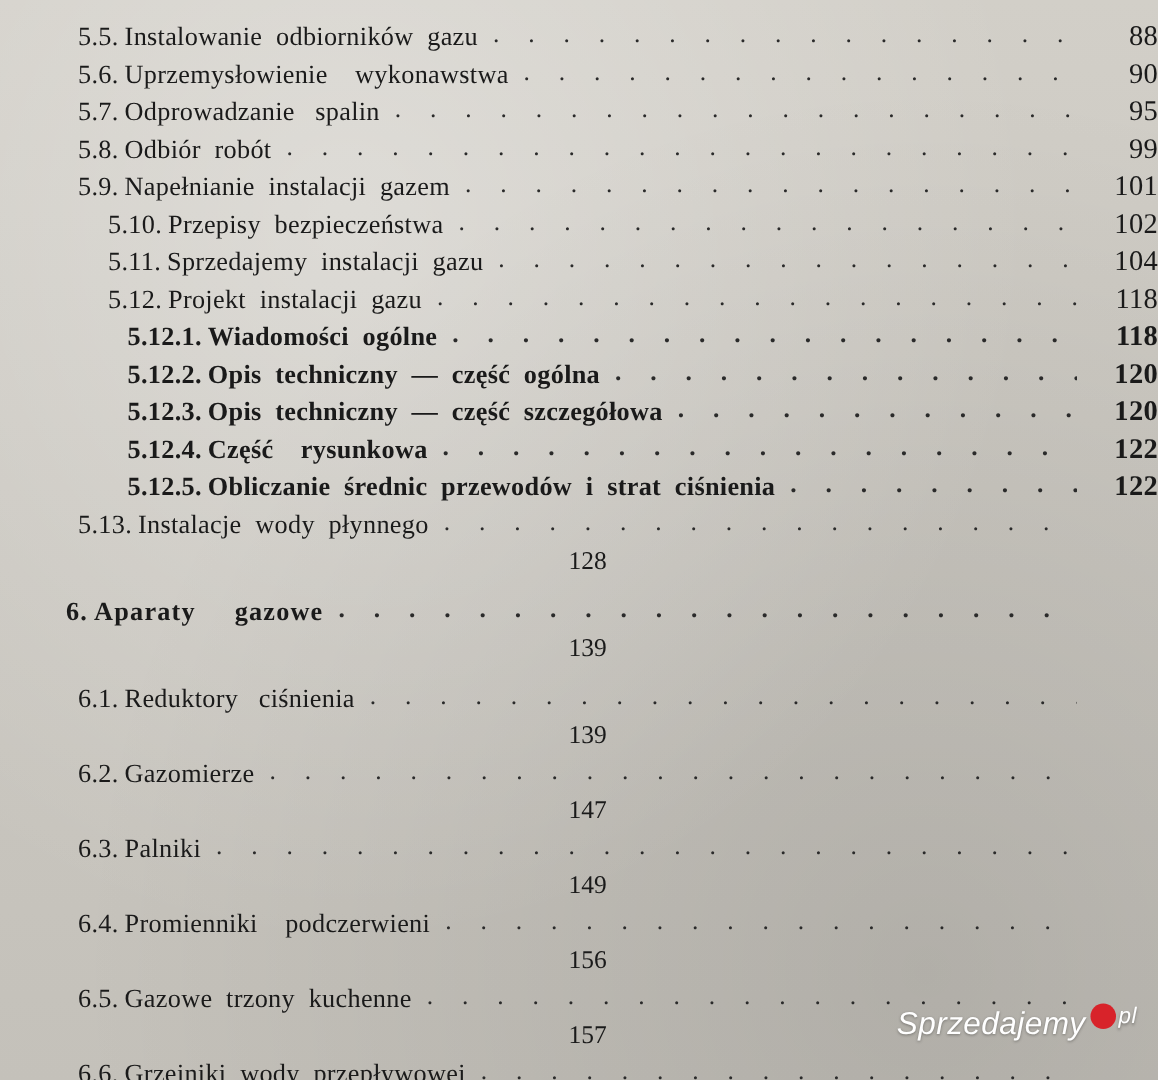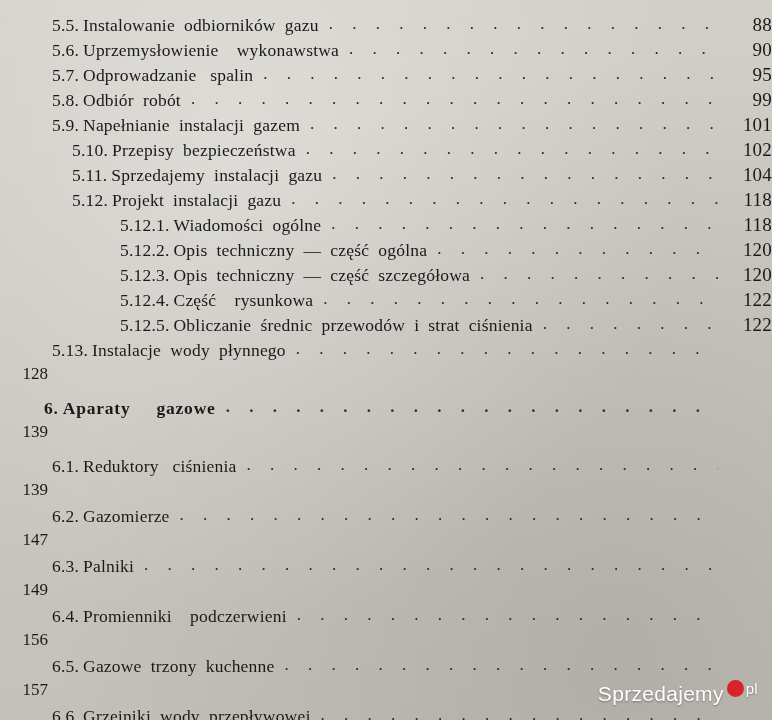--- a/index.html
+++ b/index.html
@@ -59,51 +59,52 @@
   }
   .page-no {
     flex: 0 0 auto;
     width: 48px;
     text-align: right;
     white-space: pre;
     font-size: 19px;
   }
   .lvl1 { padding-left: 52px; }
   .lvl1b { padding-left: 72px; justify-content: flex-end; }
-  .lvl2 { padding-left: 120px; }
+  .lvl2 { padding-left: 85px; font-weight: bold; }
   .chapter { padding-left: 44px; font-weight: bold; }
   .chapter .num, .chapter .label { letter-spacing: 0.8px; }
 
   
   .row.offset-num .page-no { visibility: hidden; }
   .numline {
     height: 25px;
     display: flex;
-    justify-content: flex-start;
+    justify-content: center;
     font-size: 17px;
     padding-right: 11px;
   }
   .numline span {
     width: 48px;
     text-align: right;
   }
 
   .spacer-sm { height: 8px; }
 
   .watermark {
     position: absolute;
     right: 14px;
-    bottom: 14px;
+    bottom: 25px;
     font-family: "Liberation Sans", sans-serif;
     font-size: 21px;
     color: #ffffff;
     letter-spacing: 0.3px;
     text-shadow: 0 1px 2px rgba(0,0,0,0.35);
     display: flex;
     align-items: center;
+    font-style: italic;
   }
   .watermark .dot {
     display: inline-block;
     width: 17px;
     height: 17px;
     border-radius: 50%;
     background: #d8232a;
     margin: 0 2px 0 3px;
     position: relative;
     top: -6px;

